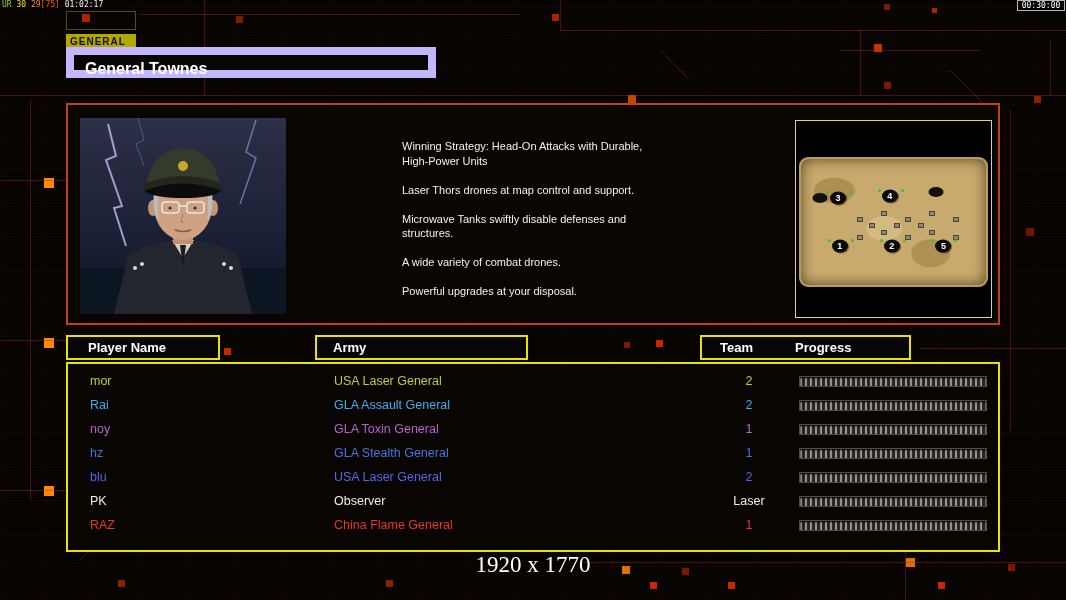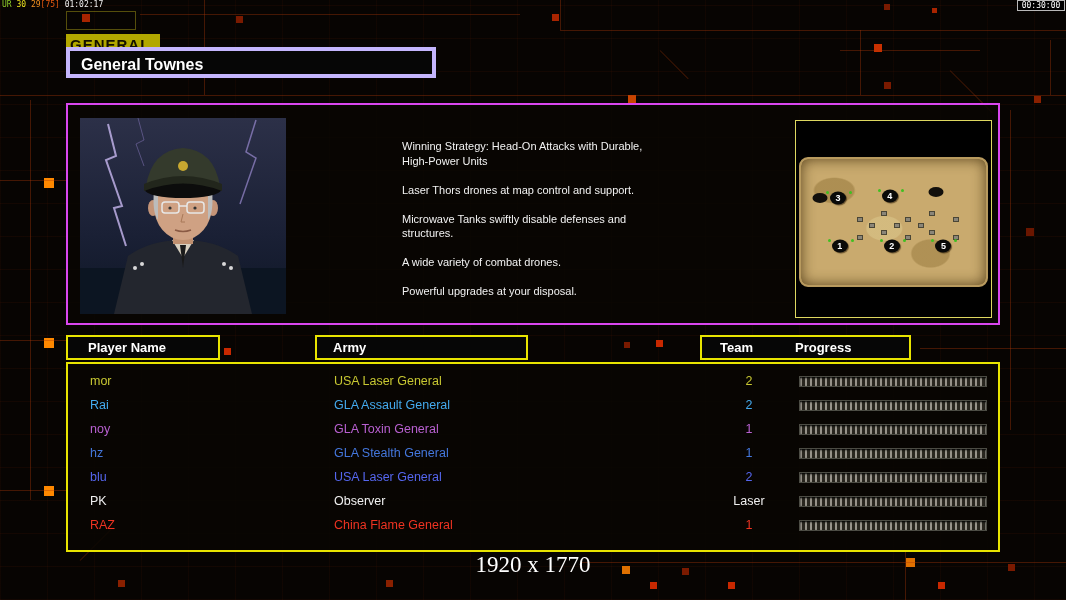--- a/index.html
+++ b/index.html
@@ -29,32 +29,32 @@
   .d-br { color:#e85a10; } .d-tm { color:#f0f0f0; }
   .clock-box {
     position:absolute; right:1px; top:0; width:48px; height:11px;
     border:1px solid #b8b8b8; background:#000; color:#fff; text-align:center;
     font-family:"DejaVu Sans Mono", monospace; font-size:8px; line-height:9px;
   }
 
   
   .general-tab {
     position:absolute; left:66px; top:34px; background:#b2a800; color:#141000;
-    font-size:15px; font-weight:bold; letter-spacing:1px; padding:2px 10px 2px 4px;
+    font-size:10px; font-weight:bold; letter-spacing:1px; padding:2px 10px 2px 4px;
   }
   .general-name-box {
     position:absolute; left:66px; top:47px; width:370px; height:31px;
-    border:4px solid #c4b5fd; background:#060606; color:#fff;
+    border:8px solid #c4b5fd; background:#060606; color:#fff;
     font-size:16px; font-weight:bold; line-height:27px; padding-left:11px;
   }
 
   
   .info-panel {
     position:absolute; left:66px; top:103px; width:934px; height:222px;
-    border:2px solid #d946ef; background:rgba(8,6,2,0.82);
+    border:2px solid #c2410c; background:rgba(8,6,2,0.82);
   }
   .portrait {
     position:absolute; left:12px; top:13px; width:206px; height:196px;
     background:#141824; overflow:hidden;
   }
   .strategy {
     position:absolute; left:334px; top:34px; width:310px;
     color:#f2f2f2; font-size:11px; line-height:14.5px;
   }
   .strategy div { min-height:14.5px; white-space:nowrap; }

